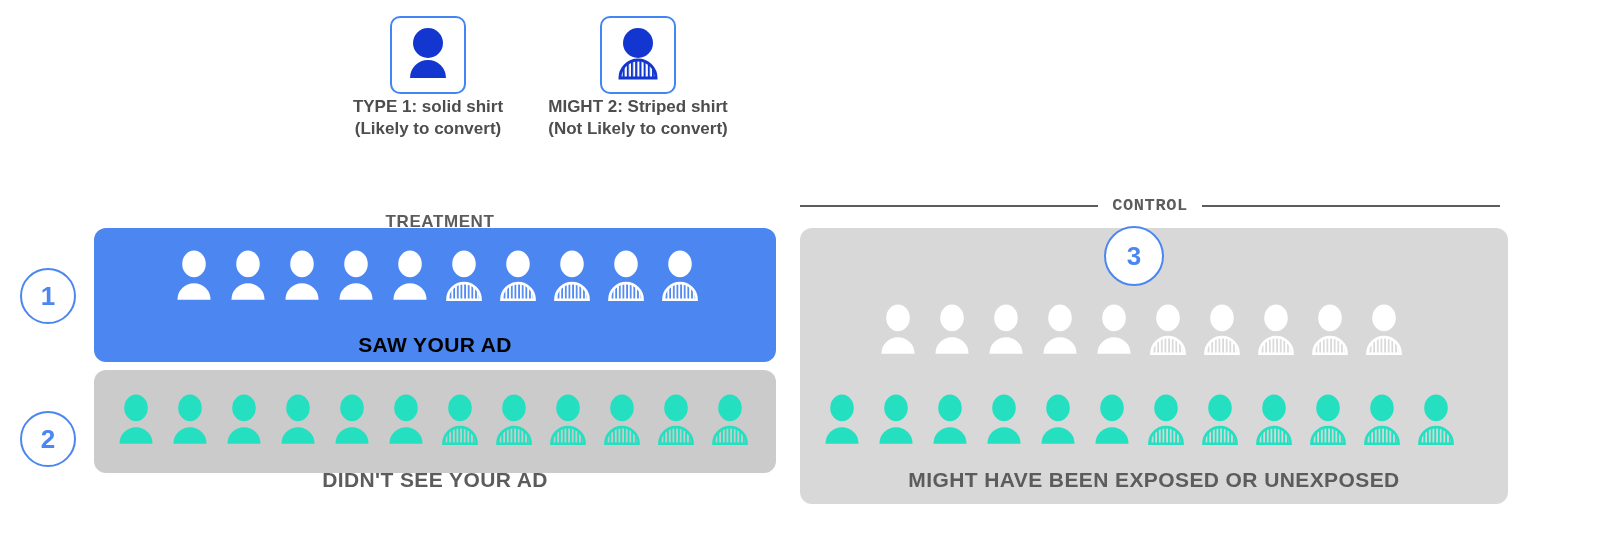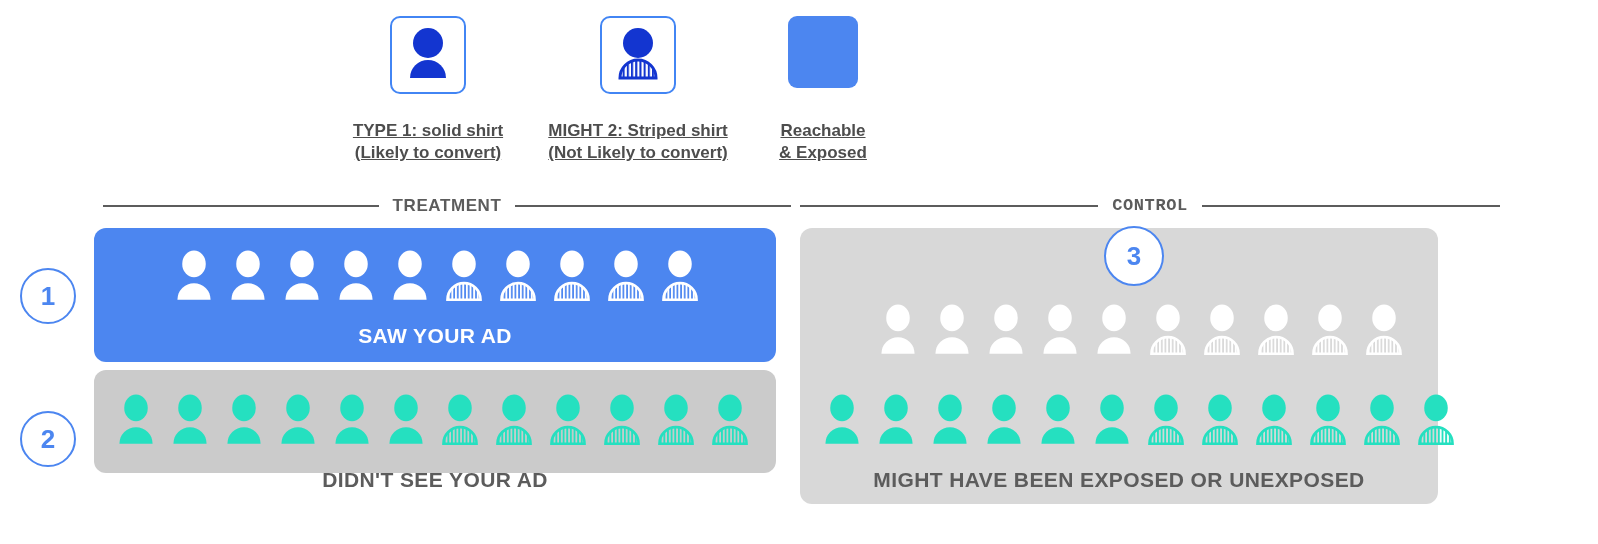--- a/index.html
+++ b/index.html
@@ -45,27 +45,26 @@
     display: flex;
     align-items: center;
     justify-content: center;
   }
   .swatch {
     width: 70px;
     height: 72px;
     border-radius: 9px;
   }
   .legend-label {
-    margin-top: 24px;
+    margin-top: 0;
     font-size: 17px;
     font-weight: bold;
     line-height: 1.28;
     color: #4d4d4d;
     white-space: pre-line;
-    text-decoration: underline;
   }
 
   
   .section-header {
     position: absolute;
     display: flex;
     align-items: center;
     gap: 14px;
     font-size: 17px;
     font-weight: bold;
@@ -94,21 +93,21 @@
 
   .panel-caption {
     position: absolute;
     left: 0;
     right: 0;
     text-align: center;
     font-size: 21px;
     font-weight: bold;
     letter-spacing: 0.4px;
   }
-  .cap-white { color: #ffffff; }
+  .cap-white { color: #000000; margin-top: 9px; }
   .cap-dark  { color: #5c5c5c; }
 
   
   .people-row {
     position: absolute;
     display: flex;
     align-items: flex-end;
   }
   .person { flex: 0 0 auto; }
 
@@ -163,32 +162,25 @@
             <rect x="8" y="32" width="40" height="22" fill="url(#stripesBlue)"></rect>
           </g>
           <path d="M28 34 A18 18 0 0 1 46 52 L10 52 A18 18 0 0 1 28 34 Z" fill="none" stroke="#1335d0" stroke-width="3"></path>
         </svg>
       </div>
     </div>
     <div class="legend-label">MIGHT 2: Striped shirt
 (Not Likely to convert)</div>
   </div>
 
-  <div class="legend-item" style="left:728px; top:0; width:190px;">
-    <div class="legend-swatch-row">
-      <div class="swatch" style="background:#4c86f0;"></div>
-    </div>
-    <div class="legend-label">Reachable
-&amp; Exposed</div>
-  </div>
 
 
 </div>
 
-<div class="section-header" style="left:103px; top:196px; width:688px;">
+<div class="section-header" style="left:96px; top:196px; width:688px;flex-direction:column;">
   <div class="rule"></div>
   <div class="section-title">TREATMENT</div>
   <div class="rule"></div>
 </div>
 
 <div class="section-header" style="left:800px; top:196px; width:700px;font-family:Liberation Mono, monospace;">
   <div class="rule"></div>
   <div class="section-title">CONTROL</div>
   <div class="rule"></div>
 </div>
@@ -407,21 +399,21 @@
           </defs>
           <g clip-path="url(#stp10c)">
             <rect x="4" y="29" width="38" height="20" fill="url(#stp10)"></rect>
           </g>
           <path d="M22 31 A15.5 15.5 0 0 1 37.5 46.5 L6.5 46.5 A15.5 15.5 0 0 1 22 31 Z" fill="none" stroke="#25e0c0" stroke-width="2.4"></path>
         </svg></span>
     </div>
   <div class="panel-caption cap-dark" style="top:98px;">DIDN'T SEE YOUR AD</div>
 </div>
 
-<div class="panel panel-lgrey" style="left:800px; top:228px; width:638px; height:276px;">
+<div class="panel panel-lgrey" style="left:800px; top:228px; width:708px; height:276px;">
   <div class="people-row" style="left:74px; top:76px; gap:6px;">
       <span class="person"><svg width="48" height="62" viewBox="0 0 44 58">
           <ellipse cx="22" cy="13" rx="11" ry="12.5" fill="#ffffff"></ellipse>
           <path d="M22 31 A15.5 15.5 0 0 1 37.5 46.5 L6.5 46.5 A15.5 15.5 0 0 1 22 31 Z" fill="#ffffff"></path>
         </svg></span>
       <span class="person"><svg width="48" height="62" viewBox="0 0 44 58">
           <ellipse cx="22" cy="13" rx="11" ry="12.5" fill="#ffffff"></ellipse>
           <path d="M22 31 A15.5 15.5 0 0 1 37.5 46.5 L6.5 46.5 A15.5 15.5 0 0 1 22 31 Z" fill="#ffffff"></path>
         </svg></span>
       <span class="person"><svg width="48" height="62" viewBox="0 0 44 58">

